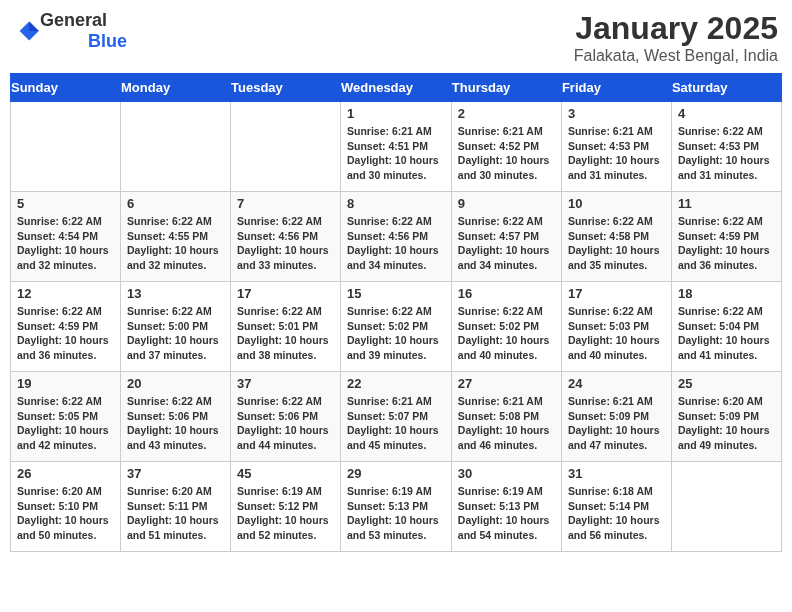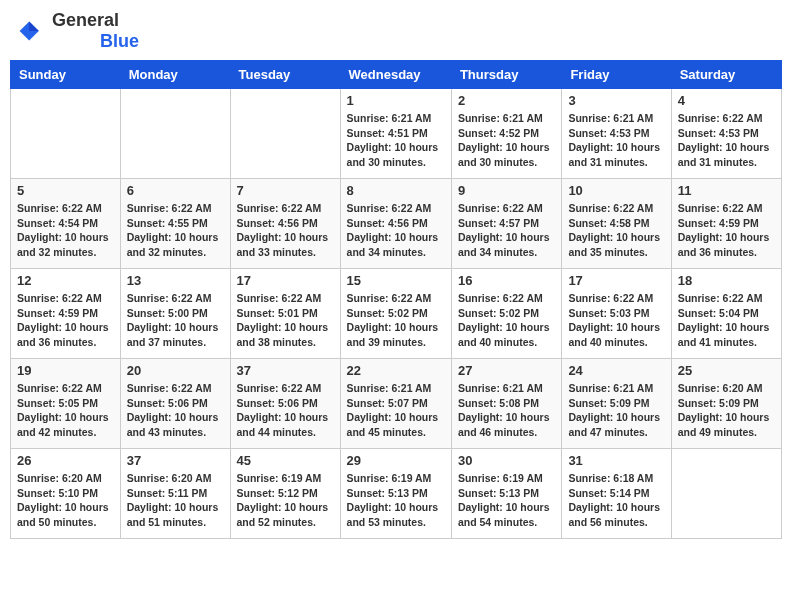--- a/index.html
+++ b/index.html
@@ -13,21 +13,21 @@
     .header-area {
       display: flex;
       justify-content: space-between;
       align-items: flex-start;
       margin-bottom: 8px;
       padding: 0 4px;
     }
     .logo {
       display: flex;
       align-items: center;
-      gap: 12px;
+      gap: 0;
     }
     .logo-text-general {
       font-size: 18px;
       font-weight: bold;
       color: #333;
     }
     .logo-text-blue {
       font-size: 18px;
       font-weight: bold;
       color: #2563eb;
@@ -52,21 +52,21 @@
     }
     .calendar-table {
       width: 100%;
       border-collapse: collapse;
       border: 1px solid #ccc;
     }
     .calendar-table th {
       background-color: #1a56db;
       color: #fff;
       text-align: left;
-      padding: 6px 8px;
+      padding: 6px 0;
       font-size: 13px;
       border: 1px solid #1a56db;
     }
     .calendar-table td {
       border: 1px solid #ccc;
       vertical-align: top;
       padding: 4px 6px;
       width: 113px;
       min-height: 80px;
       height: 90px;
@@ -98,20 +98,24 @@
 <div class="header-area">
   <div class="logo">
     <svg class="logo-icon" viewBox="0 0 40 40">
       <polygon points="22,4 38,20 22,36 6,20" fill="#2563eb"></polygon>
       <polygon points="22,4 38,20 22,20 22,4" fill="#1a44cc"></polygon>
     </svg>
     <div>
       <span class="logo-text-general">General</span><br>
       <span class="logo-text-blue">Blue</span>
     </div>
+  </div>
+  <div class="title-area">
+    <div class="calendar-title">January 2025</div>
+    <div class="calendar-subtitle">Falakata, West Bengal, India</div>
   </div>
 </div>
 
 <table class="calendar-table">
   <thead>
     <tr>
       <th>Sunday</th>
       <th>Monday</th>
       <th>Tuesday</th>
       <th>Wednesday</th>

